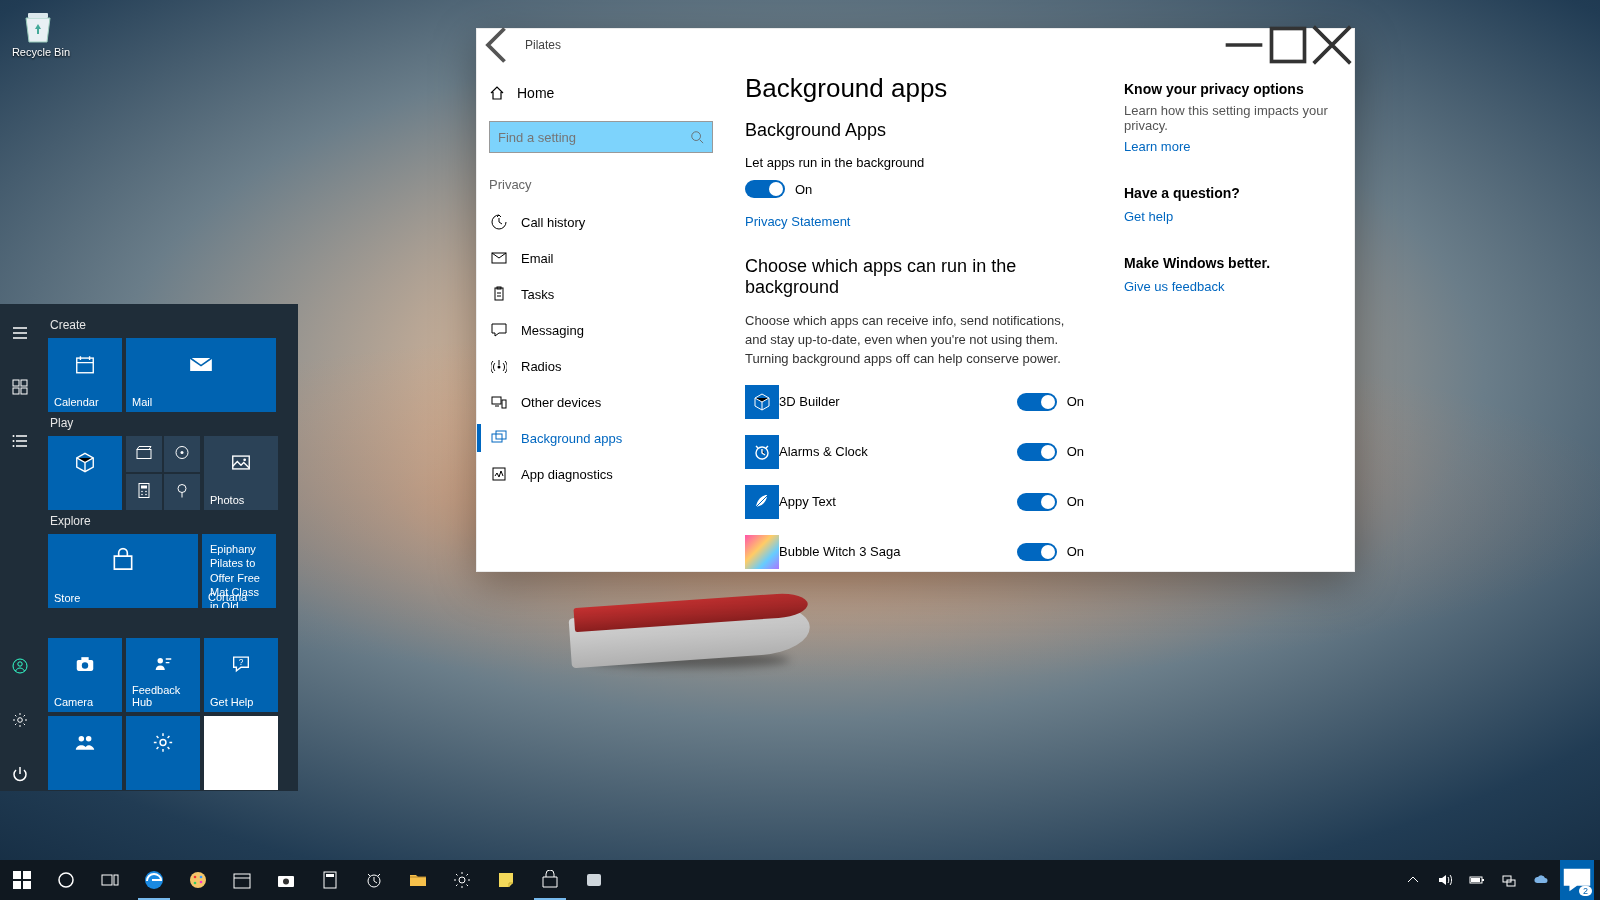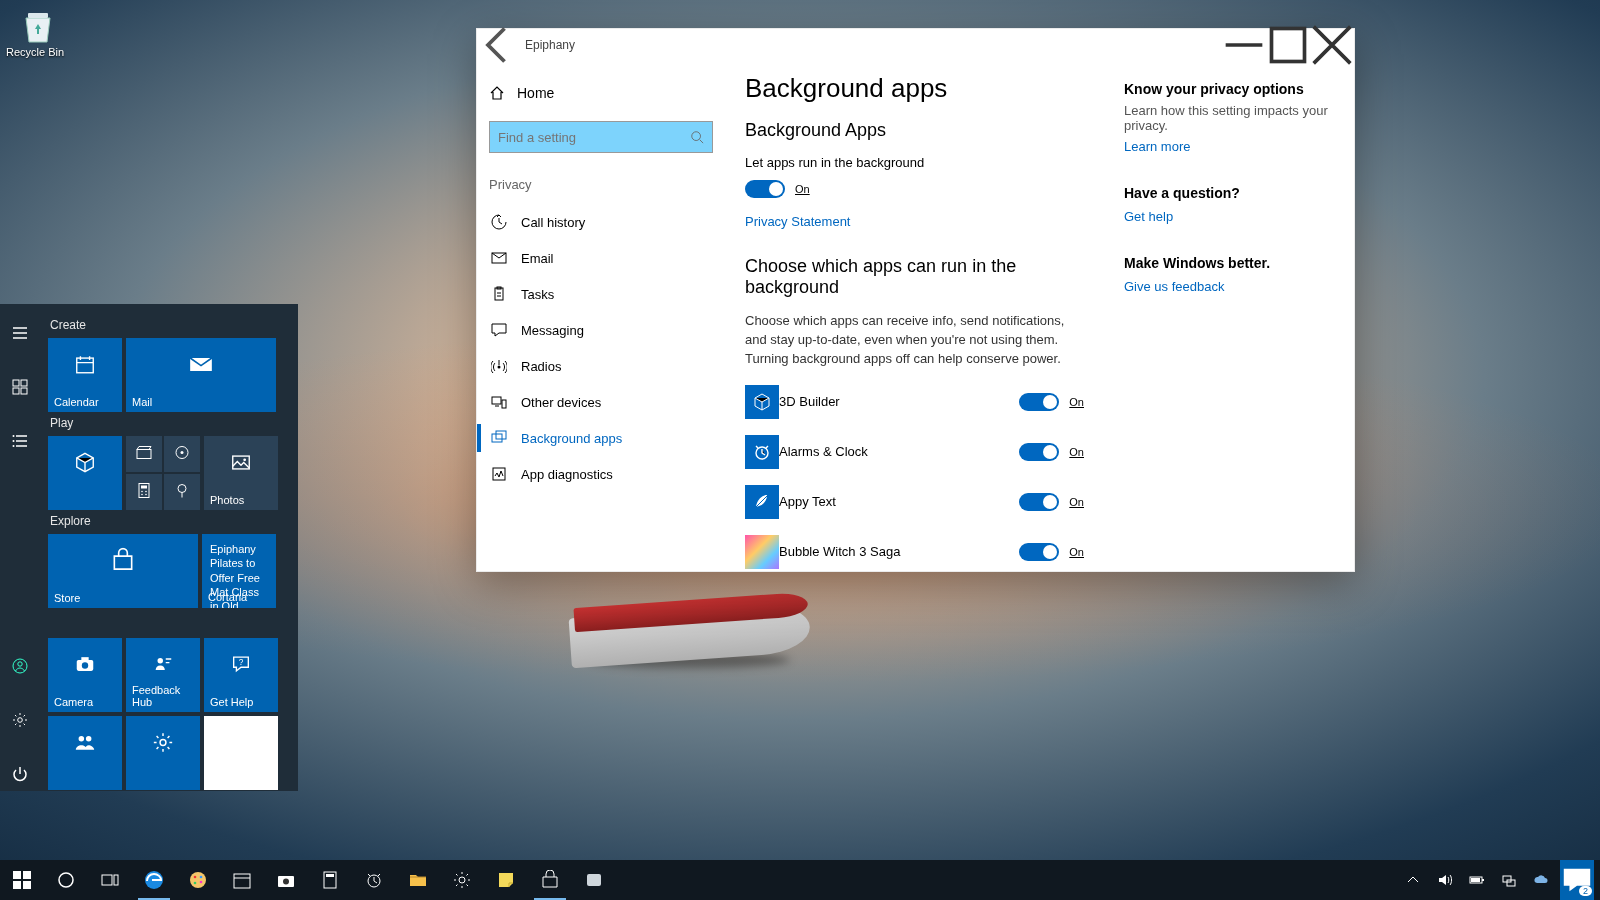--- a/index.html
+++ b/index.html
@@ -13,21 +13,21 @@
     radial-gradient(ellipse 1800px 900px at 50% 42%, #efd9c0 0%, #cbb098 18%, #6a7d89 38%, #213c54 60%, #0d2236 80%),
     linear-gradient(#1f3649 0%, #0b2235 50%, #061824 100%);
 }
 
 .boat { position:absolute; left:570px; top:580px; width:240px; height:90px; }
 .boat .hull { position:absolute; left:0; top:30px; width:240px; height:50px; background:linear-gradient(#d8d8d8,#b0b0b0); border-radius:10px 120px 120px 10px / 10px 60px 60px 10px; transform:rotate(-4deg); }
 .boat .band { position:absolute; left:4px; top:20px; width:234px; height:24px; background:linear-gradient(#c33,#8a1f1f); border-radius:8px 100px 100px 8px / 8px 40px 40px 8px; transform:rotate(-4deg); }
 .boat .shadow { position:absolute; left:20px; top:72px; width:200px; height:16px; background:rgba(0,0,0,.35); filter:blur(4px); border-radius:50%; }
 
 
-.desktop-icon { position:absolute; left:6px; top:6px; width:64px; text-align:left; color:#fff; font-size:11px; }
+.desktop-icon { position:absolute; left:6px; top:6px; width:64px; text-align:right; color:#fff; font-size:11px; }
 .recycle-svg { width:40px; height:40px; margin:0 auto; display:block; }
 .desktop-icon span { text-shadow:0 1px 2px #000; }
 
 
 .start-menu { position:absolute; left:0; top:304px; width:298px; height:487px; background:#1f2d39; color:#fff; display:flex; font-size:12px; }
 .start-rail { width:40px; background:#1f2d39; display:flex; flex-direction:column; align-items:center; padding-top:12px; gap:20px; }
 .start-rail .spacer { flex:1; }
 .rail-btn { width:40px; height:34px; display:flex; align-items:center; justify-content:center; color:#fff; cursor:pointer; }
 .rail-btn svg { width:16px; height:16px; }
 .start-content { flex:1; padding:10px 8px 0 8px; overflow:hidden; }
@@ -87,21 +87,21 @@
 .main-col { flex:1; max-width:430px; }
 .page-title { font-size:26px; font-weight:400; margin-bottom:16px; }
 .section-title { font-size:18px; font-weight:400; margin:4px 0 14px; }
 .subtext { font-size:13px; margin-bottom:10px; }
 .desc { font-size:13px; color:#333; line-height:1.45; margin-bottom:16px; max-width:360px;}
 .link { color:#0067c0; font-size:13px; cursor:pointer; display:inline-block; }
 
 .toggle-row { display:flex; align-items:center; gap:10px; margin-bottom:14px; }
 .toggle { width:40px; height:18px; border-radius:10px; background:#0067c0; position:relative; cursor:pointer; }
 .toggle .knob { position:absolute; right:2px; top:2px; width:14px; height:14px; border-radius:50%; background:#fff; }
-.toggle-label { font-size:11px;text-decoration:underline; }
+.toggle-label { font-size:13px; }
 
 .app-list { display:flex; flex-direction:column; gap:16px; }
 .app-row { display:flex; align-items:center; }
 .app-icon { width:34px; height:34px; background:#0067c0; display:flex; align-items:center; justify-content:center; color:#fff; }
 .app-icon svg { width:18px; height:18px; }
 .app-icon.img { background:linear-gradient(135deg,#f5a,#fc6 40%,#6cf 70%,#a7f); }
 .app-name { font-size:13px; flex:1; }
 .app-toggle-wrap { display:flex; align-items:center; gap:10px; }
 
 .side-col { width:210px; padding-top:8px; }
@@ -306,21 +306,21 @@
   </div>
 </div>
 
 <div class="settings-window">
   <div class="titlebar">
     <div class="tb-back">
         <svg viewBox="0 0 16 16">
           <path d="M10 2L4 8l6 6" fill="none" stroke="#555" stroke-width="1.4"></path>
         </svg>
       </div>
-    <div class="tb-title">Epiphany</div>
+    <div class="tb-title">Pilates</div>
     <div class="win-controls">
       <div class="win-btn">
           <svg viewBox="0 0 12 12">
             <path d="M1 6h10" stroke="#333"></path>
           </svg>
         </div>
       <div class="win-btn">
           <svg viewBox="0 0 12 12">
             <rect x="1.5" y="1.5" width="9" height="9" fill="none" stroke="#333"></rect>
           </svg>

